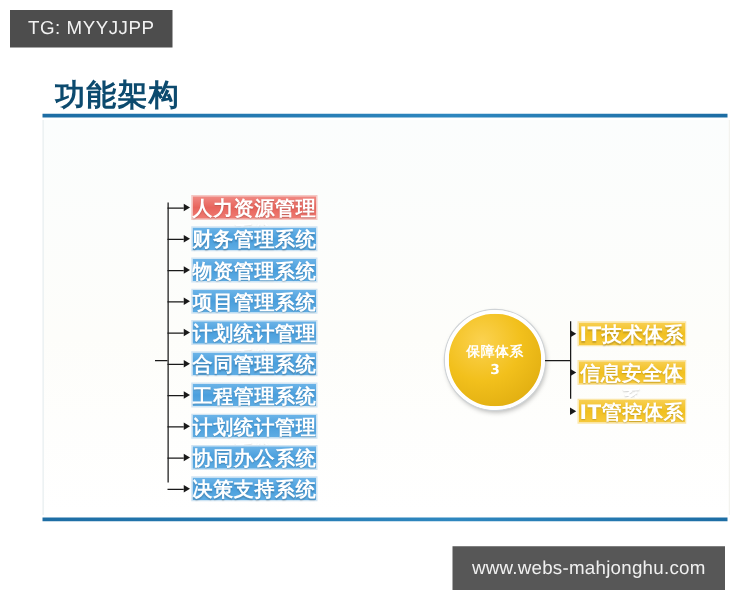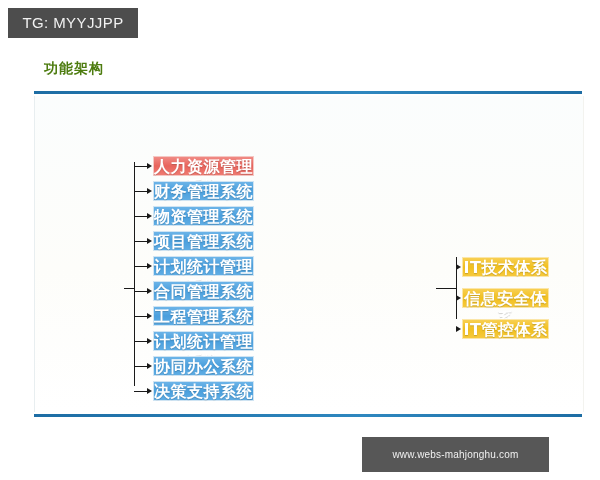--- a/index.html
+++ b/index.html
@@ -38,23 +38,23 @@
     top: 44px;
     width: 600px;
     height: 392px;
     background: #ffffff;
   }
 
   #slide-title {
     position: absolute;
     left: 44px;
     top: 16px;
-    font-size: 14px;
+    font-size: 24px;
     font-weight: bold;
-    color: #4d7c0f;
+    color: #0c4a6e;
     letter-spacing: 1px;
     font-family: "DejaVu Sans", sans-serif;
   }
 
   #title-rule {
     position: absolute;
     left: 34px;
     top: 47px;
     width: 548px;
     height: 3px;
@@ -181,25 +181,25 @@
     border-top: 3.5px solid transparent;
     border-bottom: 3.5px solid transparent;
     border-left: 5px solid #1a1a1a;
   }
 
   
   #watermark {
     position: absolute;
     left: 362px;
     top: 437px;
-    width: 187px;
+    width: 218px;
     height: 35px;
     background: #575757;
     color: #f0f0f0;
-    font-size: 10px;
+    font-size: 15px;
     line-height: 35px;
     text-align: center;
     letter-spacing: 0.2px;
     font-family: "Liberation Sans", sans-serif;
   }
 </style>
 </head>
 <body>
 
 <div id="tg-badge">TG: MYYJJPP</div>
@@ -210,20 +210,24 @@
   <div id="title-rule"></div>
 
   <div id="canvas">
 
     <div class="trunk" style="left:99px; top:66px; height:224px;"></div>
 
 
     <div class="branch" style="left:89px; top:192px; width:10px;"></div>
 
 
+    <div class="circle" id="circle-guarantee">
+      <span class="c-label">保障体系</span>
+      <span class="c-num">3</span>
+    </div>
 
     <div class="branch" style="left:401px; top:192px; width:20px;"></div>
     <div class="trunk" style="left:421px; top:161px; height:62px;"></div>
 
     <div id="app-boxes">
         <div class="box box-red" style="top: 60px;">人力资源管理系统</div>
         <div class="box box-blue" style="top: 85px;">财务管理系统</div>
         <div class="box box-blue" style="top: 110px;">物资管理系统</div>
         <div class="box box-blue" style="top: 135px;">项目管理系统</div>
         <div class="box box-blue" style="top: 160px;">计划统计管理系统</div>

